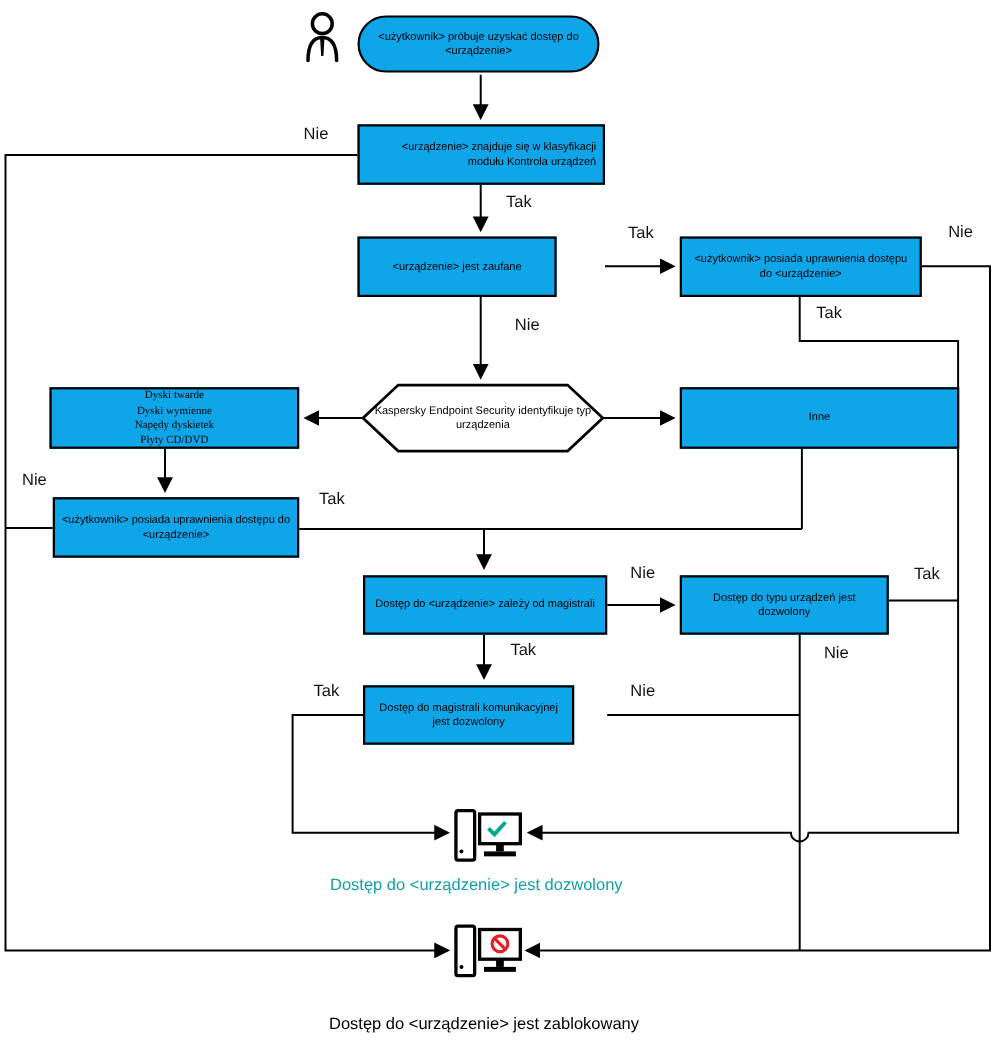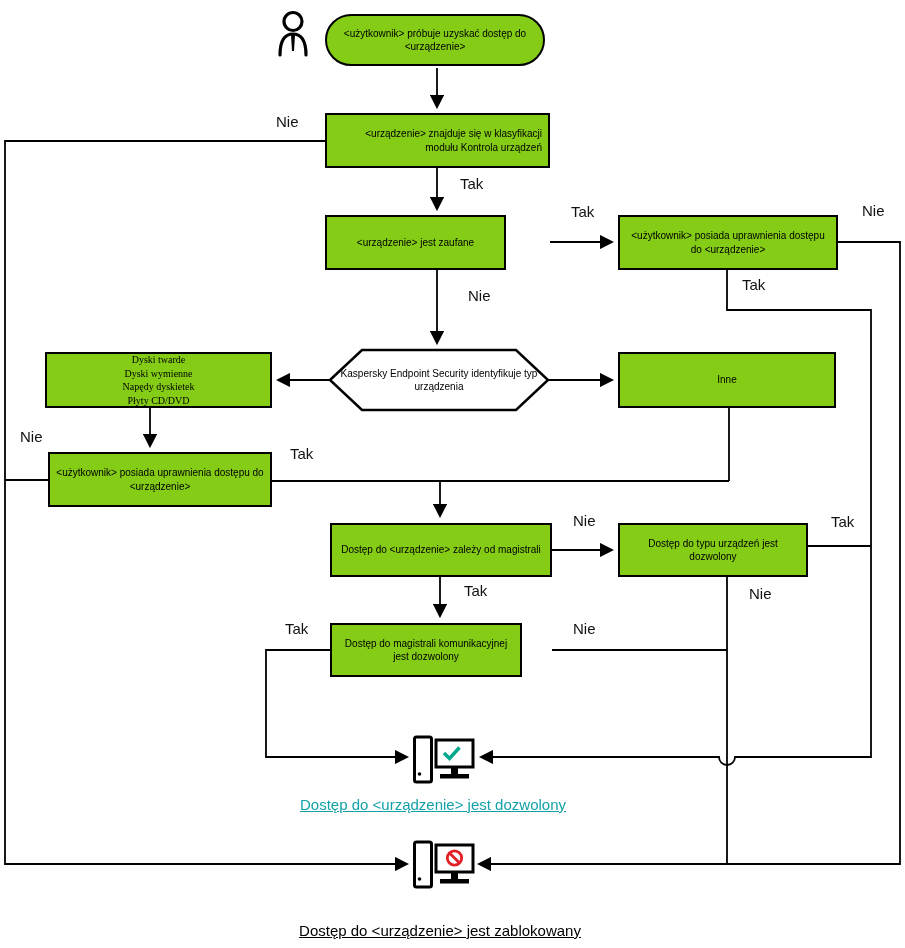--- a/index.html
+++ b/index.html
@@ -1,35 +1,35 @@
 <!DOCTYPE html>
 <html><head>
 <meta charset="utf-8">
 <style>
   html,body{margin:0;padding:0;background:#fff;}
   #canvas{
     position:relative;width:905px;height:948px;background:#fff;overflow:hidden;
     font-family:"Liberation Sans", sans-serif;color:#000;
   }
   .node{
-    position:absolute;border:2.5px solid #000;background:#84cc16;
+    position:absolute;border:2.5px solid #000;background:#0ea5e9;
     display:flex;align-items:center;justify-content:center;text-align:center;
     font-size:10px;line-height:1.35;box-sizing:border-box;padding:2px 6px;
   }
   .pill{border-radius:27px;border-width:2px;}
   .hex-text{
     position:absolute;border:none;background:transparent;
     display:flex;align-items:center;justify-content:center;text-align:center;
     font-size:10px;line-height:1.35;
   }
   .edge-label{
     position:absolute;font-size:15px;color:#111;background:transparent;white-space:nowrap;
   }
   .caption{
-    position:absolute;font-size:15px;text-align:center;white-space:nowrap;text-decoration:underline;
+    position:absolute;font-size:15px;text-align:center;white-space:nowrap;
   }
   .caption.allowed{color:#12A1A7;}
   .caption.blocked{color:#000000;}
   svg.layer{position:absolute;left:0;top:0;}
   .multiline{display:flex;flex-direction:column;font-family:Liberation Serif, serif;}
 </style>
 </head>
 <body>
 
 <div id="canvas">
@@ -122,21 +122,21 @@
 
   <div class="hex-text" style="left:340px;top:352px;width:198px;height:56px;">Kaspersky Endpoint Security identyfikuje typ urządzenia</div>
 
   <div class="node multiline" style="left:45px;top:352px;width:227px;height:56px;">
     <span>Dyski twarde</span>
     <span>Dyski wymienne</span>
     <span>Napędy dyskietek</span>
     <span>Płyty CD/DVD</span>
   </div>
 
-  <div class="node" style="left:618px;top:352px;width:218px;height:56px;">Inne</div>
+  <div class="node" style="left:618px;top:352px;width:254px;height:56px;">Inne</div>
 
   <div class="node" style="left:48px;top:452px;width:224px;height:55px;">&lt;użytkownik&gt; posiada uprawnienia dostępu do &lt;urządzenie&gt;</div>
 
   <div class="node" style="left:330px;top:523px;width:222px;height:54px;">Dostęp do &lt;urządzenie&gt; zależy od magistrali</div>
 
   <div class="node" style="left:618px;top:523px;width:190px;height:54px;text-align:center;">Dostęp do typu urządzeń jest dozwolony</div>
 
   <div class="node" style="left:330px;top:623px;width:192px;height:54px;">Dostęp do magistrali komunikacyjnej jest dozwolony</div>
 
   <div class="edge-label" style="left:276px;top:113px;">Nie</div>

